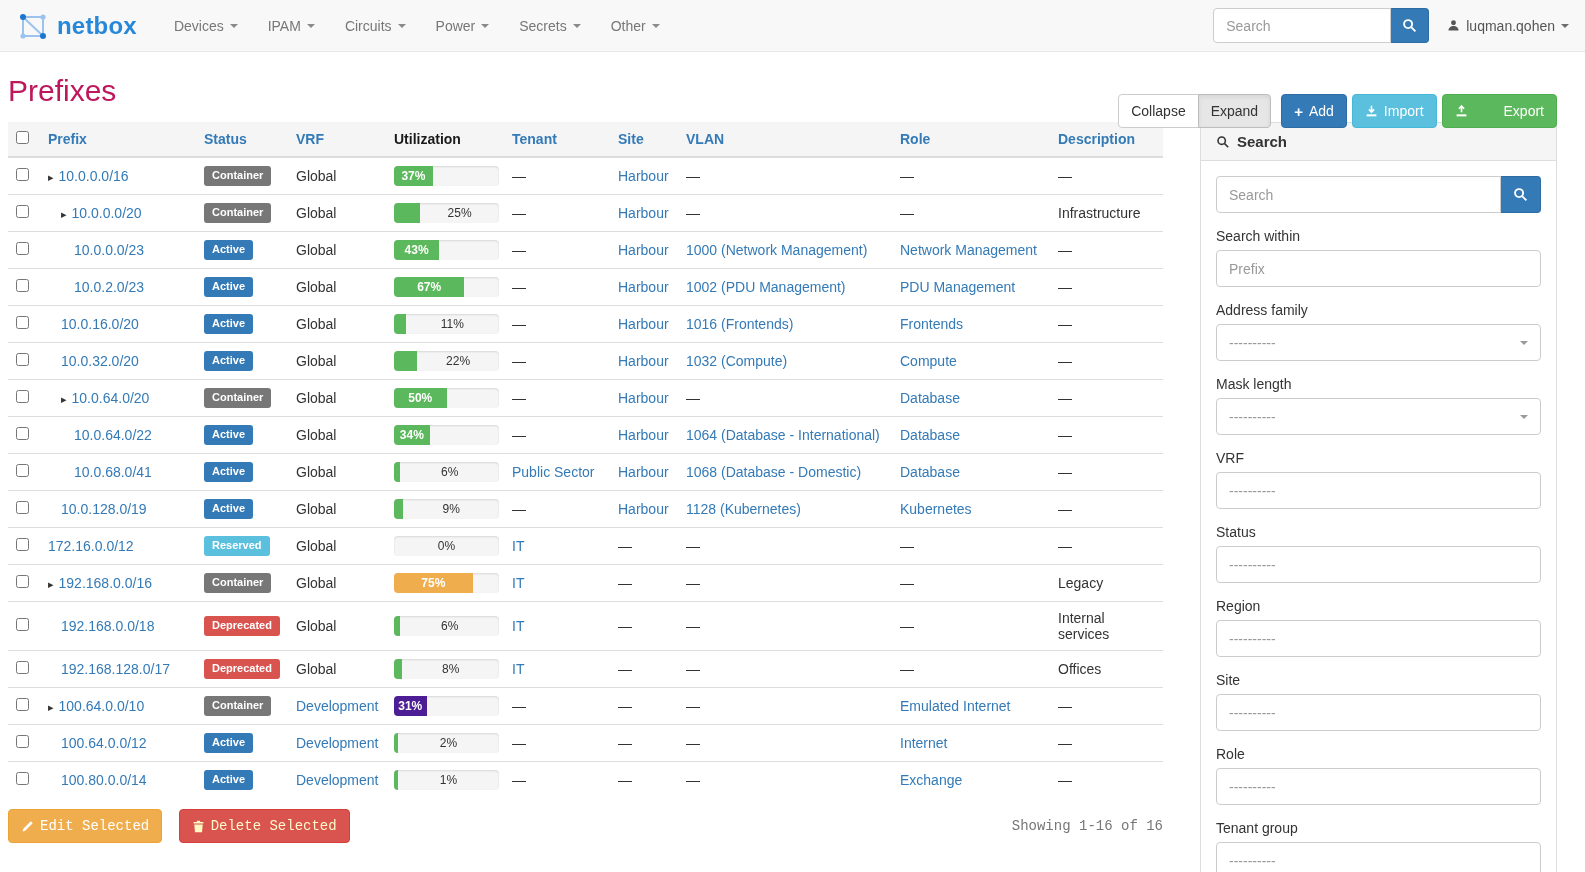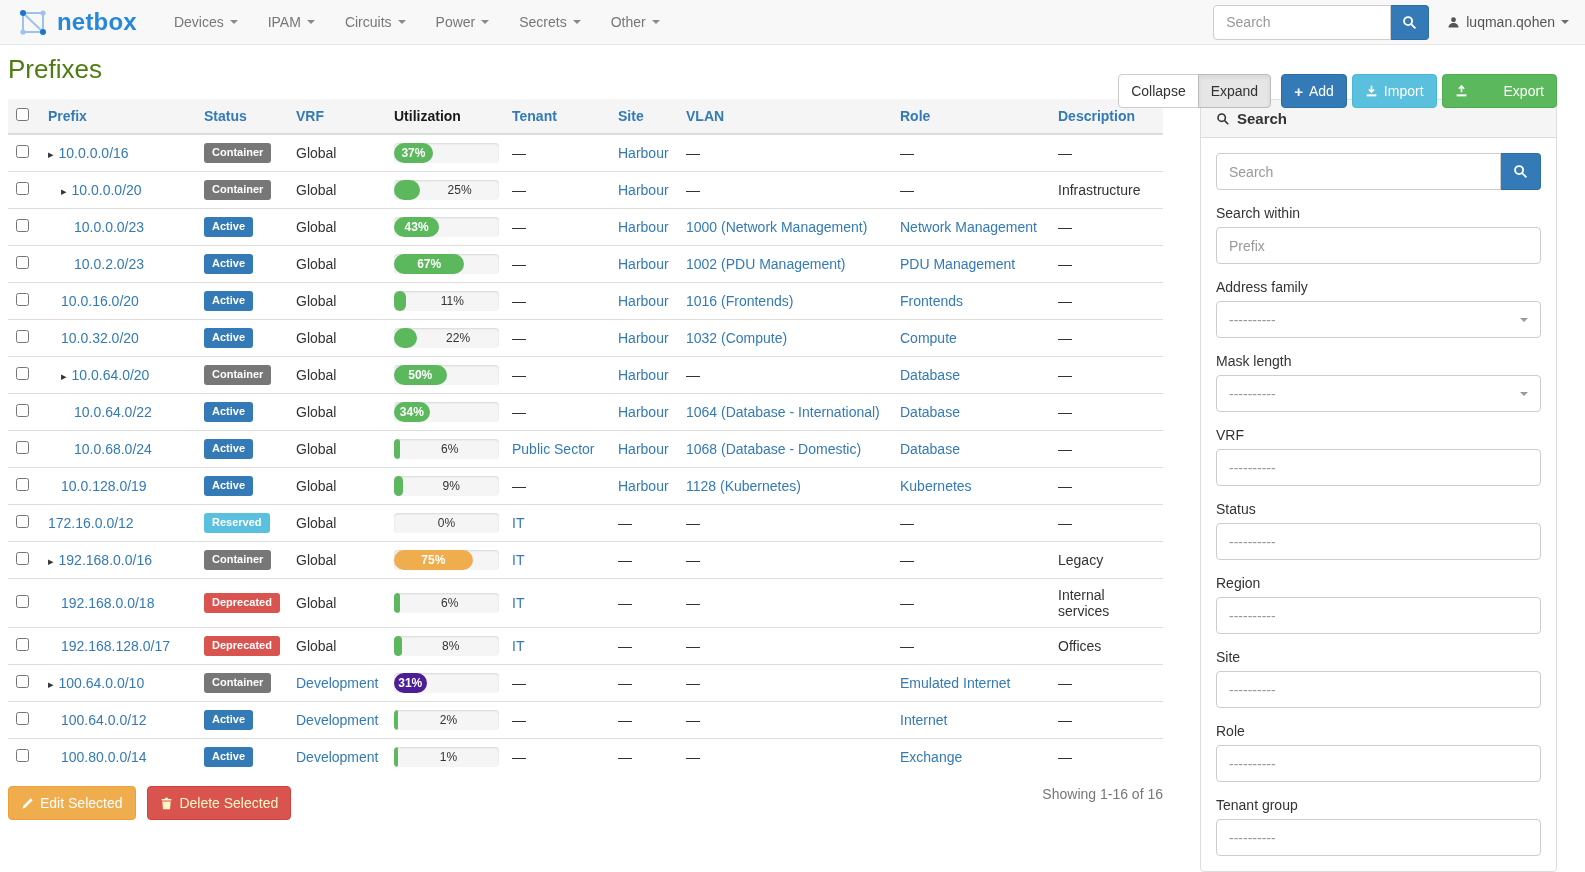--- a/index.html
+++ b/index.html
@@ -6,21 +6,21 @@
   html,body { margin:0; padding:0; }
   body {
     width:1585px; height:872px; overflow:hidden; background:#fff;
     font-family:"Liberation Sans", sans-serif; font-size:14px; color:#333;
   }
   a { text-decoration:none; }
   .lnk { color:#337ab7; cursor:pointer; }
 
   
   .navbar {
-    height:45px; background:#f8f8f8; border-bottom:1px solid #e7e7e7;
+    height:52px; background:#f8f8f8; border-bottom:1px solid #e7e7e7;
     display:flex; align-items:center; padding:0 16px;
   }
   .brand { display:flex; align-items:center; gap:7px; margin-right:22px; cursor:pointer; }
   .brand-text { font-size:24px; font-weight:bold; color:#2787d8; letter-spacing:.2px; }
   .nav-item {
     display:flex; align-items:center; gap:6px; height:50px; padding:0 15px;
     color:#777; font-size:14px; cursor:pointer; white-space:nowrap;
   }
   .caret {
     display:inline-block; width:0; height:0;
@@ -35,21 +35,21 @@
   input::placeholder { color:#999; opacity:1; }
   .sbtn {
     width:38px; height:35px; background:#337ab7; border:1px solid #2e6da4;
     border-left:none; border-radius:0 4px 4px 0; color:#fff;
     display:flex; align-items:center; justify-content:center; cursor:pointer;
   }
   .nav-user { display:flex; align-items:center; gap:6px; margin-left:18px; color:#555; cursor:pointer; }
 
   
   .page-head { position:relative; padding:0 28px 0 8px; }
-  .page-title { margin:9px 0 12px; font-size:26px; font-weight:500; color:#4d7c0f; }
+  .page-title { margin:22px 0 12px; font-size:30px; font-weight:500; color:#be185d; }
   .toolbar { position:absolute; top:20px; right:28px; display:flex; align-items:center; }
   .btn {
     height:34px; padding:6px 12px; font-size:14px; border-radius:4px;
     display:inline-flex; align-items:center; gap:6px; cursor:pointer; border:1px solid transparent;
     font-family:inherit; white-space:nowrap;
   }
   .btn-default { background:#fff; border-color:#ccc; color:#333; }
   .btn-default.active { background:#e6e6e6; border-color:#bdbdbd; box-shadow:inset 0 2px 4px rgba(0,0,0,.08); }
   .btn-primary { background:#337ab7; border-color:#2e6da4; color:#fff; }
   .btn-info    { background:#5bc0de; border-color:#46b8da; color:#fff; }
@@ -87,26 +87,26 @@
     display:inline-block; padding:3px 8px; font-size:11px; font-weight:bold;
     color:#fff; border-radius:3px; line-height:1.2; white-space:nowrap;
   }
 
   .progress {
     width:105px; height:20px; background:#f5f5f5; border-radius:4px;
     box-shadow:inset 0 1px 2px rgba(0,0,0,.12); display:flex; overflow:hidden; font-size:12px;
   }
   .progress .fill {
     display:flex; align-items:center; justify-content:center;
-    color:#fff; font-weight:bold; height:100%;border-radius:10px;
+    color:#fff; font-weight:bold; height:100%;
   }
   .progress .outside { flex:1; display:flex; align-items:center; justify-content:center; color:#333; }
 
   
-  .bulk-row { display:flex; justify-content:space-between; margin-top:11px; }
+  .bulk-row { display:flex; justify-content:space-between; align-items:center; margin-top:11px;font-family:Liberation Mono, monospace; }
   .bulk-row .btn { margin-right:8px; }
   .summary { color:#777; font-size:14px; }
 
   
   .panel { border:1px solid #ddd; border-radius:4px; background:#fff; }
   .panel-head {
     background:#f5f5f5; border-bottom:1px solid #ddd; border-radius:4px 4px 0 0;
     padding:10px 15px; font-weight:bold; font-size:15px; color:#333;
     display:flex; align-items:center; gap:7px;
   }
@@ -392,21 +392,21 @@
               </div>
             </td>
             <td><span class="dash">—</span></td>
             <td><a class="lnk">Harbour</a></td>
             <td><a class="lnk">1064 (Database - International)</a></td>
             <td><a class="lnk">Database</a></td>
             <td><span class="dash">—</span></td>
           </tr>
           <tr>
             <td><input type="checkbox" style=""></td>
-            <td style="padding-left: 34px;"><a class="lnk">10.0.68.0/24</a></td>
+            <td style="padding-left: 34px;"><a class="lnk">10.0.68.0/41</a></td>
             <td><span class="badge" style="background: rgb(51, 122, 183);">Active</span></td>
             <td><span>Global</span></td>
             <td>
               <div class="progress">
                 <div class="fill" style="width: 6%; min-width: 4px; background: rgb(92, 184, 92);"></div>
                 <span class="outside">6%</span>
               </div>
             </td>
             <td><a class="lnk">Public Sector</a></td>
             <td><a class="lnk">Harbour</a></td>

